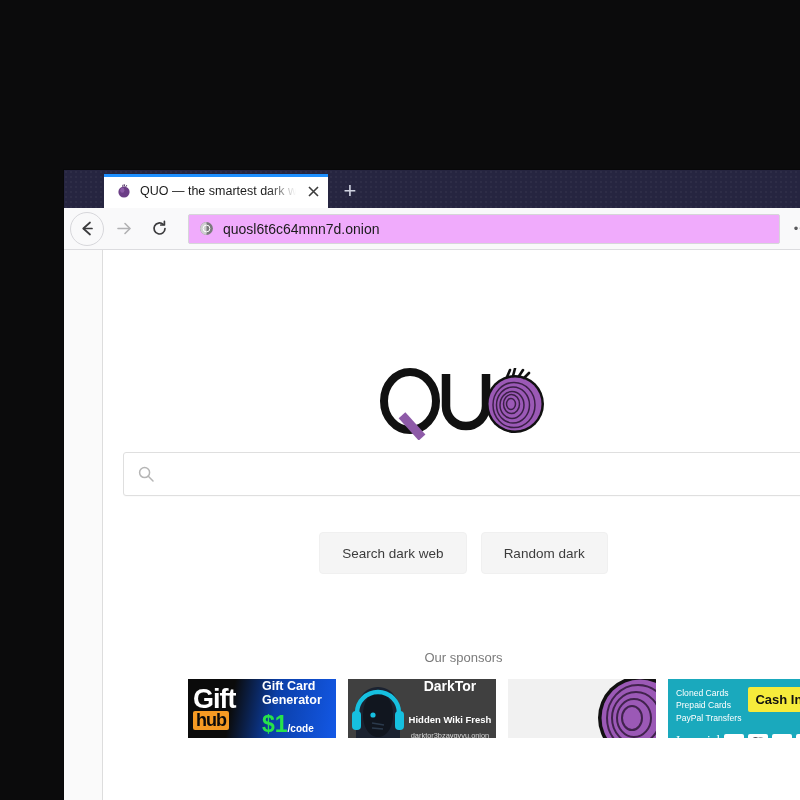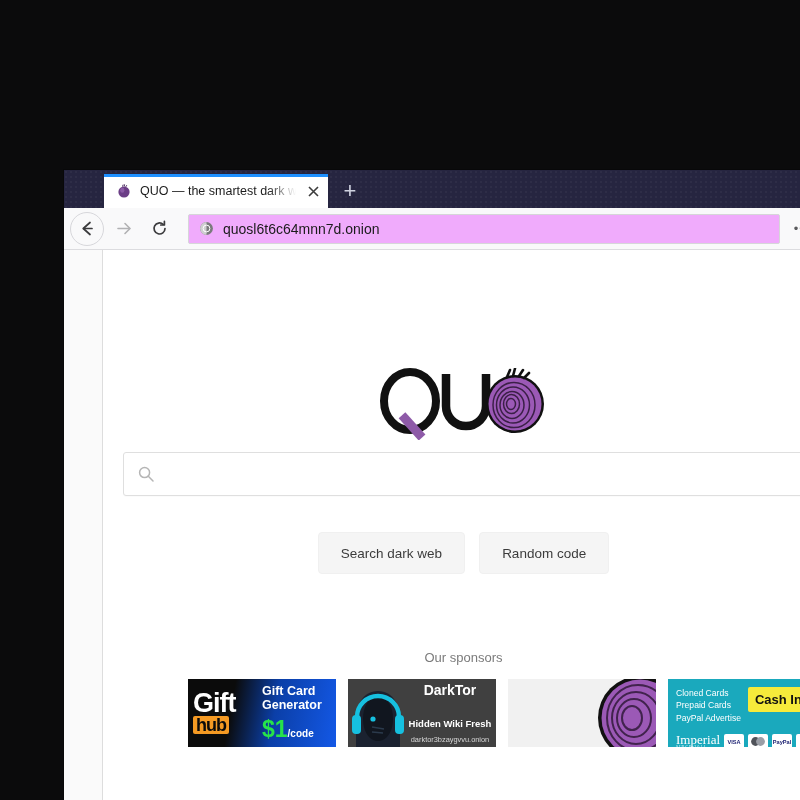--- a/index.html
+++ b/index.html
@@ -193,21 +193,21 @@
   #sponsor-banners {
     position: absolute;
     left: 0; right: 0; top: 429px;
     display: flex;
     justify-content: flex-start;
     padding-left: 85px;
     gap: 12px;
   }
   .banner {
     flex: 0 0 auto;
-    width: 148px; height: 68px;
+    width: 148px; height: 59px;
     position: relative;
     overflow: hidden;
   }
 
   
   .banner-gifthub {
     background: linear-gradient(100deg, #0b0b0b 0%, #0b0b0b 30%, #0b3fa8 58%, #1358e6 100%);
     display: flex; align-items: center;
   }
   .gh-left { width: 74px; padding-left: 5px; }
@@ -352,21 +352,21 @@
             <svg width="16" height="16" viewBox="0 0 16 16">
               <circle cx="6.6" cy="6.6" r="5" fill="none" stroke="#b5b5b5" stroke-width="1.5"></circle>
               <path d="M10.3 10.3 L15 15" stroke="#b5b5b5" stroke-width="1.5" stroke-linecap="round"></path>
             </svg>
             <input id="search-input" type="text" placeholder="" style="">
           </div>
         </div>
 
         <div id="action-buttons">
           <div class="action-button">Search dark web</div>
-          <div class="action-button">Random code</div>
+          <div class="action-button">Random dark</div>
         </div>
 
         <div id="sponsors-heading">Our sponsors</div>
 
         <div id="sponsor-banners">
 
           <div class="banner banner-gifthub">
             <div class="gh-left">
               <div class="gh-gift">Gift</div>
               <div class="gh-hub">hub</div>
@@ -408,21 +408,21 @@
                 <ellipse cx="38" cy="43" rx="10" ry="12"></ellipse>
               </g>
             </svg>
           </div>
 
           <div class="banner banner-imperial">
             <div class="imp-row">
               <div class="imp-list">
                 <div>Cloned Cards</div>
                 <div>Prepaid Cards</div>
-                <div>PayPal Advertise</div>
+                <div>PayPal Transfers</div>
               </div>
               <div class="imp-cash">Cash In</div>
             </div>
             <div class="imp-bottom">
               <div class="imp-brand">
                 <span>Imperial</span>
                 <small>SINCE 2014</small>
               </div>
               <div class="imp-card">VISA</div>
               <div class="imp-card">

